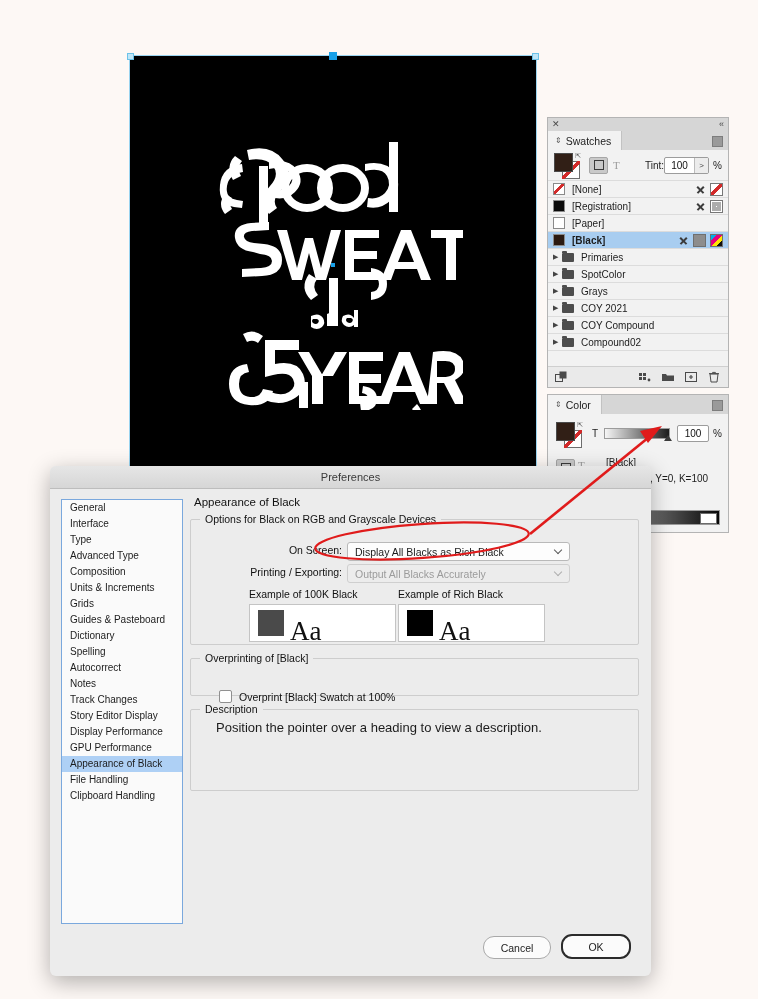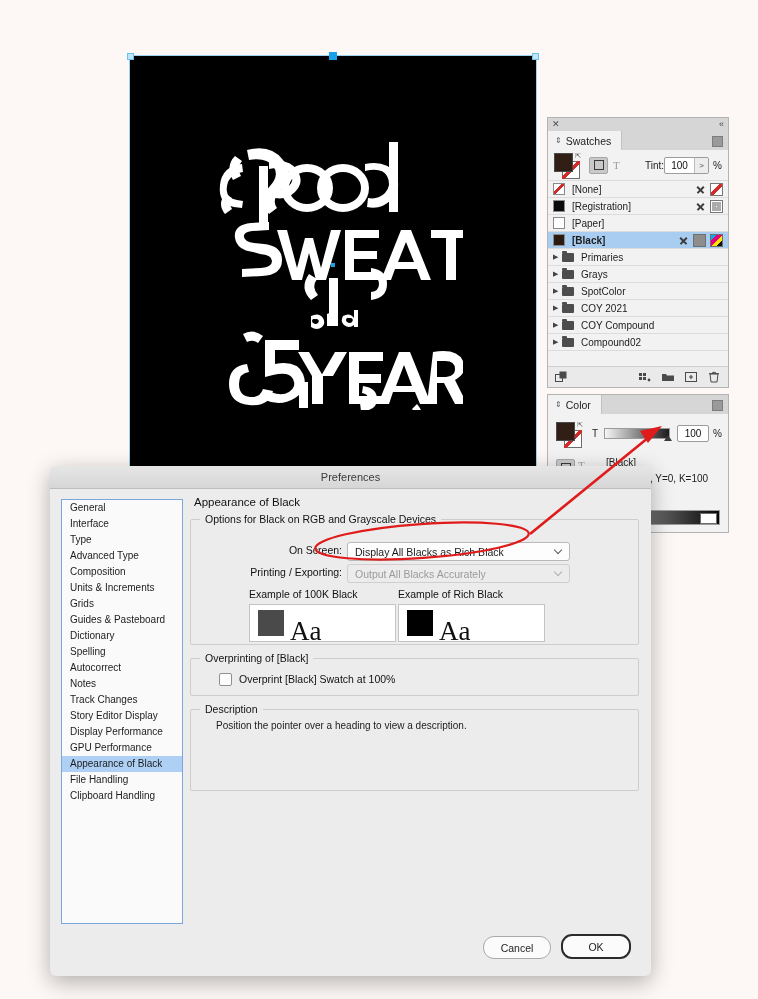--- a/index.html
+++ b/index.html
@@ -267,28 +267,28 @@
     position:absolute;top:84px;width:137px;height:36px;
     background:#fff;border:1px solid #c4c4c4;
     display:flex;align-items:center;padding-left:8px;gap:6px;
   }
   #ex100-box{left:58px;}
   #exrich-box{left:207px;}
   .ex-square{width:26px;height:26px;flex:0 0 auto;}
   .ex-aa{font-family:"Liberation Serif",serif;font-size:27px;line-height:27px;color:#111;margin-top:16px;}
 
   #fs-overprint{height:36px;text-decoration:underline;}
-  .check-row{position:absolute;left:28px;top:14px;display:flex;align-items:flex-start;}
+  .check-row{position:absolute;left:28px;top:31px;display:flex;align-items:center;}
   .checkbox{
     width:11px;height:11px;border:1px solid #8f8f8f;background:#fdfdfd;border-radius:2px;margin-right:7px;
   }
   .check-label{font-size:10.5px;color:#111;}
 
   #fs-description{height:80px;}
-  #desc-text{position:absolute;left:7px;top:10px;font-size:10px;color:#1c1c1c;padding-left:18px;}
+  #desc-text{position:absolute;left:7px;top:10px;font-size:13px;color:#1c1c1c;padding-left:18px;}
 
   #prefs-buttons{
     position:absolute;right:20px;bottom:17px;display:flex;align-items:flex-end;gap:10px;
   }
   .dlg-btn{
     width:66px;height:21px;border-radius:11px;background:#fbfbfb;
     border:1px solid #a9a9a9;font-size:10.5px;color:#1d1d1d;
     display:flex;align-items:center;justify-content:center;
   }
   .dlg-btn.default{border:2px solid #2b2b2b;}
@@ -419,26 +419,26 @@
       </div>
 
       <div class="grp-row">
         <span class="grp-caret">▶</span>
         <span class="folder"></span>
         <span class="grp-name">Primaries</span>
       </div>
       <div class="grp-row">
         <span class="grp-caret">▶</span>
         <span class="folder"></span>
-        <span class="grp-name">Grays</span>
+        <span class="grp-name">SpotColor</span>
       </div>
       <div class="grp-row">
         <span class="grp-caret">▶</span>
         <span class="folder"></span>
-        <span class="grp-name">SpotColor</span>
+        <span class="grp-name">Grays</span>
       </div>
       <div class="grp-row">
         <span class="grp-caret">▶</span>
         <span class="folder"></span>
         <span class="grp-name">COY 2021</span>
       </div>
       <div class="grp-row">
         <span class="grp-caret">▶</span>
         <span class="folder"></span>
         <span class="grp-name">COY Compound</span>

